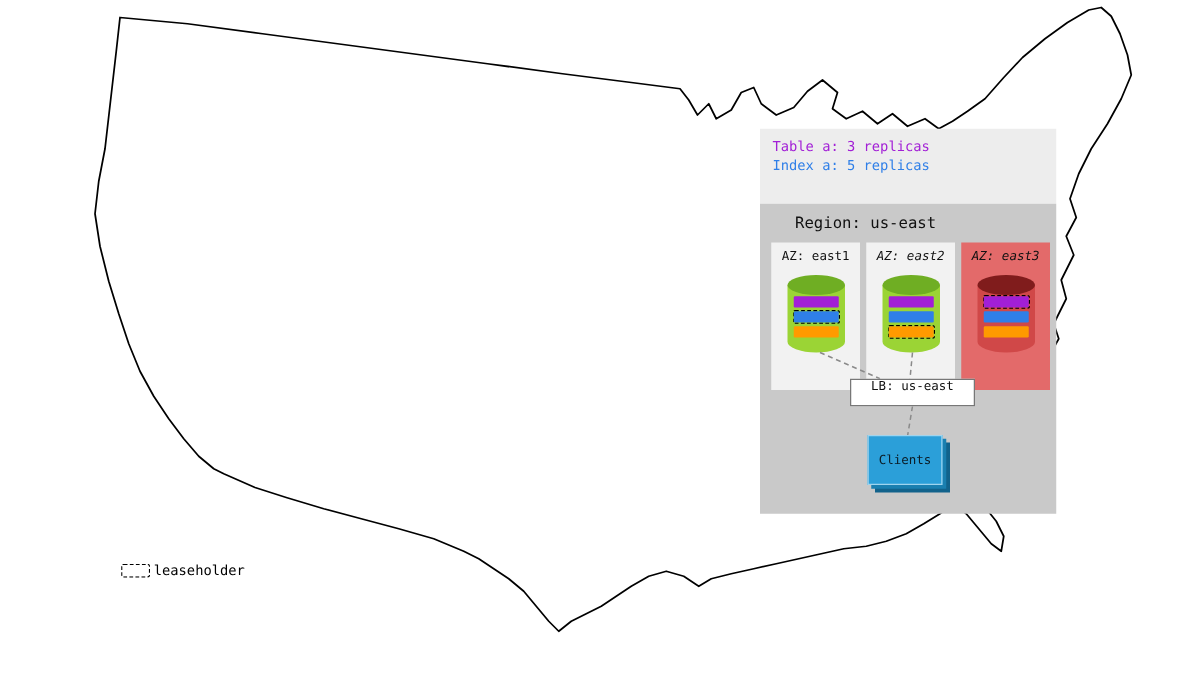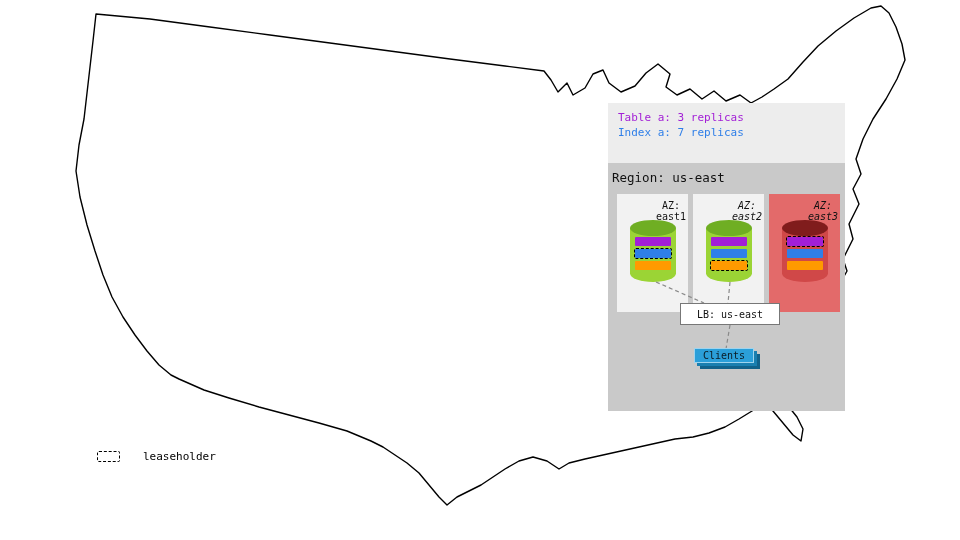--- a/index.html
+++ b/index.html
@@ -15,29 +15,29 @@
     position:absolute;left:608px;top:103px;width:237px;height:60px;
     background:var(--legend_bg,#ededed);box-sizing:border-box;padding:7px 0 0 10px;
   }
   .legend-line{font-size:11px;line-height:15px;white-space:pre;}
 
   
   .region-panel{
     position:absolute;left:608px;top:163px;width:237px;height:248px;
     background:var(--panel_bg,#c9c9c9);
   }
-  .region-title{position:absolute;left:4px;top:7px;font-size:12.5px;color:#111;}
+  .region-title{position:absolute;left:28px;top:7px;font-size:12.5px;color:#111;}
 
   .az{
     position:absolute;top:31px;width:71px;height:118px;
     background:var(--az_bg,#f2f2f2);
   }
   .az.danger{background:var(--az_danger_bg,#e36a6a);}
   .az-0{left:9px;} .az-1{left:85px;font-style:italic;} .az-2{left:161px;font-style:italic;}
-  .az-label{margin-top:6px;text-align:center;font-size:10px;color:#111;margin-left:37px;}
+  .az-label{margin-top:6px;text-align:center;font-size:10px;color:#111;}
 
   
   .cyl{position:absolute;left:50%;transform:translateX(-50%);top:26px;width:46px;height:62px;}
   .cyl .cyl-body{
     position:absolute;left:0;right:0;top:8px;bottom:0;
     background:var(--cyl_body,#9bd435);
     border-radius:0 0 50% 50% / 0 0 16% 16%;
   }
   .cyl .cyl-top{
     position:absolute;left:0;right:0;top:0;height:16px;border-radius:50%;
@@ -49,34 +49,34 @@
   .bar{height:9px;margin-bottom:3px;border-radius:1px;}
   .bar.leaseholder{outline:1.5px dashed #000;outline-offset:0;}
 
   
   .connectors{position:absolute;left:0;top:0;width:237px;height:248px;pointer-events:none;}
 
   
   .lb-box{
     position:absolute;left:72px;top:140px;width:100px;height:22px;
     background:#fff;border:1px solid #777;box-sizing:border-box;
-    display:flex;align-items:center;justify-content:center;font-size:10px;color:#111;
+    display:flex;justify-content:center;font-size:10px;color:#111;
   }
 
   
   .clients-box{
-    position:absolute;left:86px;top:185px;width:60px;height:15px;
+    position:absolute;left:86px;top:185px;width:60px;height:40px;
     background:var(--clients_bg,#2b9fd9);
     border:1px solid #9fd4ee;box-sizing:border-box;
     box-shadow:3px 3px 0 #1a7fb0, 6px 6px 0 #12628b;
     display:flex;align-items:center;justify-content:center;font-size:10px;color:#0b1c26;
   }
 
   
-  .map-legend{position:absolute;left:97px;top:450px;display:flex;align-items:center;gap:23px;}
+  .map-legend{position:absolute;left:97px;top:450px;display:flex;align-items:center;gap:3px;}
   .dash-swatch{width:21px;height:9px;border:1.5px dashed #000;border-radius:2px;background:transparent;}
   .map-legend-label{font-size:11px;color:#000;}
 </style>
 </head>
 <body>
 
 <div class="stage">
 
   <svg id="map-svg" width="960" height="540" viewBox="0 0 960 540">
     <path fill="none" stroke="#000" stroke-width="1.4" stroke-linejoin="round" d="M 96 14 L 150 19 L 210 27 L 270 35 L 330 43 L 390 51 L 450 59 L 505 66 L 544 71
@@ -91,21 +91,21 @@
          L 639 447 L 621 451 L 603 455 L 585 459 L 569 463 L 559 469 L 547 461 L 533 457
          L 519 461 L 505 469 L 493 477 L 481 485 L 469 491 L 457 497 L 447 505 L 439 497
          L 429 485 L 419 473 L 407 463 L 395 455 L 383 447 L 371 441 L 359 436 L 347 431
          L 319 423 L 289 415 L 259 407 L 229 398 L 204 390 L 179 379 L 171 375 L 159 365
          L 147 351 L 135 335 L 123 317 L 112 297 L 103 275 L 95 251 L 87 225 L 80 197
          L 76 171 L 79 145 L 84 119 L 87 93 L 90 67 L 93 41 Z"></path>
   </svg>
 
   <div class="legend-panel">
     <div class="legend-line" style="color: rgb(162, 31, 214);">Table a: 3 replicas</div>
-    <div class="legend-line" style="color: rgb(47, 127, 232);">Index a: 7 replicas</div>
+    <div class="legend-line" style="color: rgb(47, 127, 232);">Index a: 5 replicas</div>
   </div>
 
   <div class="region-panel">
     <div class="region-title">Region: us-east</div>
 
     <div class="az az-0">
       <div class="az-label">AZ: east1</div>
       <div class="cyl">
         <div class="cyl-body"></div>
         <div class="cyl-top"></div>

